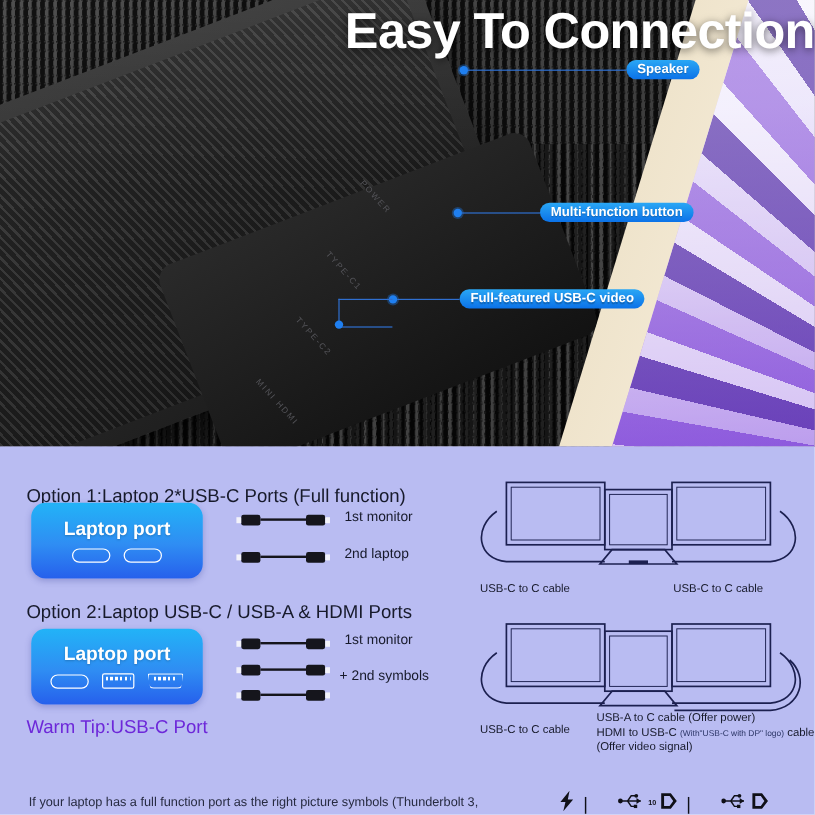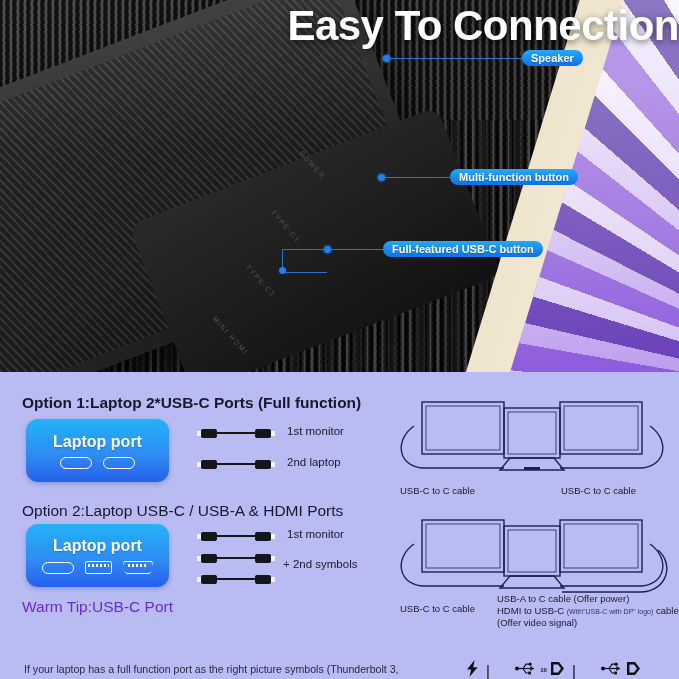--- a/index.html
+++ b/index.html
@@ -137,31 +137,31 @@
 
     <div class="callout" style="left:383px;top:50px;">
       <span class="cdot"></span>
       <span class="cline" style="width:132px"></span>
       <span class="cpill">Speaker</span>
     </div>
 
     <div class="callout" style="left:324px;top:241px;">
       <span class="cdot"></span>
       <span class="cline" style="width:52px"></span>
-      <span class="cpill">Full-featured USB-C button</span>
+      <span class="cpill">Full-featured USB-C video</span>
     </div>
     <div style="position:absolute;left:282px;top:249px;width:44px;height:22px;
                 border-left:1px solid #2f6fd0;border-top:1px solid #2f6fd0;border-bottom:1px solid #2f6fd0;"></div>
     <div style="position:absolute;left:279px;top:267px;width:7px;height:7px;border-radius:50%;background:#1f7ff0;"></div>
 
   </div>
 
   <div class="lower">
 
-    <div class="opt-title" style="left:22px;top:22px;font-weight:bold;">Option 1:Laptop 2*USB-C Ports (Full function)</div>
+    <div class="opt-title" style="left:22px;top:33px;">Option 1:Laptop 2*USB-C Ports (Full function)</div>
 
     <div class="lapbox" style="left:26px;top:47px;">
       <span class="lbl">Laptop port</span>
       <span class="ports">
         <span class="p-usbc"></span>
         <span class="p-usbc"></span>
       </span>
     </div>
 
     <div class="cable" style="left:201px;top:55px;">

